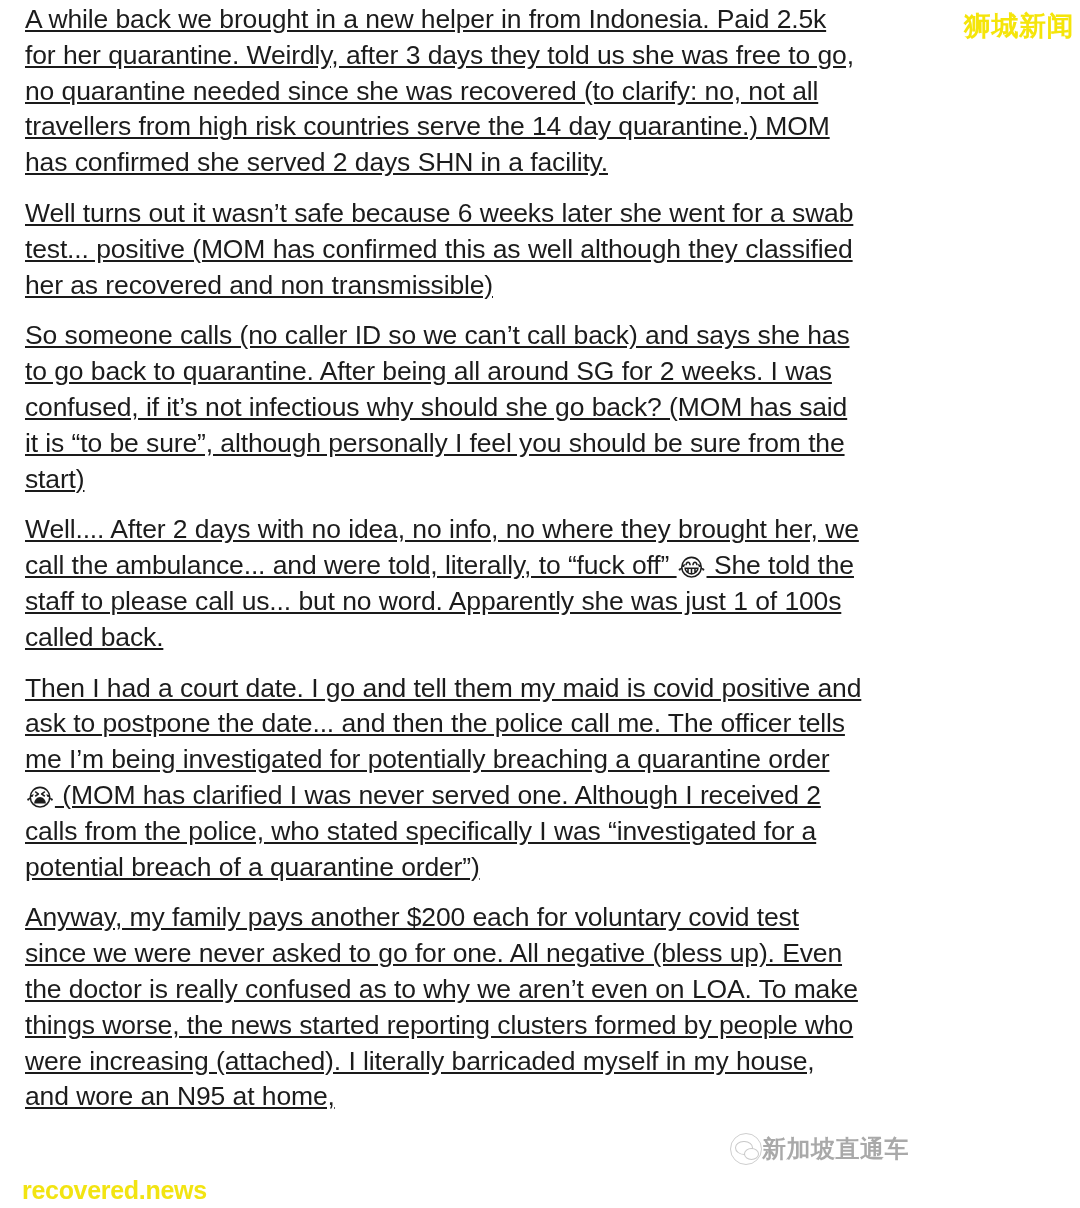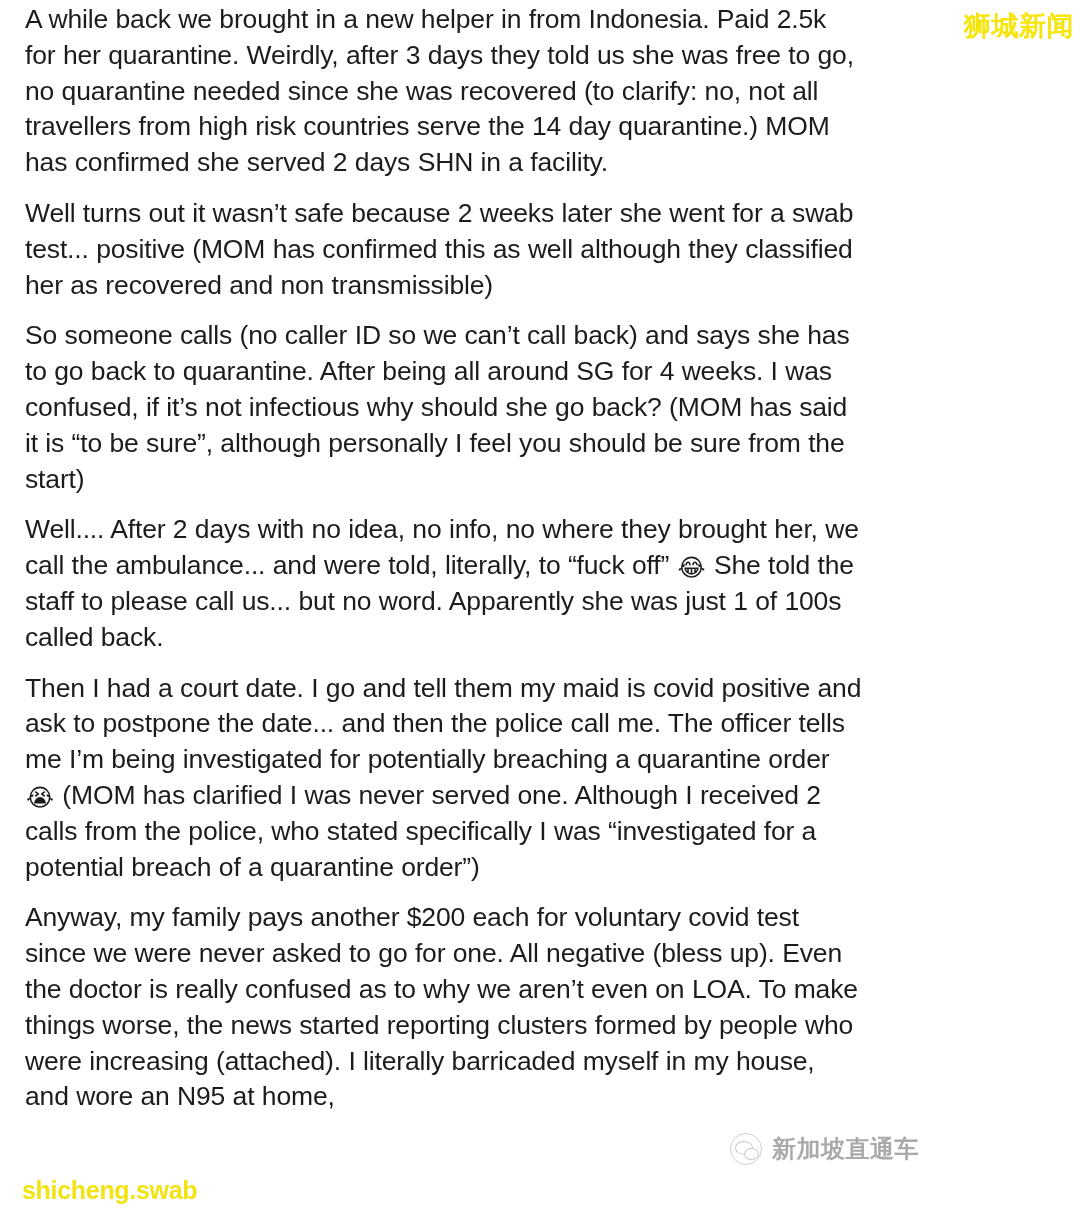--- a/index.html
+++ b/index.html
@@ -17,20 +17,21 @@
   }
 
   #post {
     position: absolute;
     left: 0;
     top: 0;
     width: 889px;
     height: 1208px;
     box-sizing: border-box;
     padding: 2px 25px 0 25px;
+    text-decoration: underline;
   }
 
   .para {
     font-size: 26.5px;
     line-height: 35.8px;
     letter-spacing: -0.15px;
     margin: 0 0 15px 0;
     color: #1c1c1c;
     word-spacing: 0.2px;
     -webkit-font-smoothing: antialiased;
@@ -91,21 +92,21 @@
       -1px 1px 0 #ffffff,
       1px 1px 0 #ffffff;
     opacity: 0.93;
   }
 
   #wm-bottom-right {
     left: 730px;
     top: 1133px;
     display: flex;
     align-items: center;
-    gap: 10px;
+    gap: 0;
     opacity: 0.48;
   }
   #wm-bottom-right .wm-logo {
     width: 30px;
     height: 30px;
     border-radius: 50%;
     background: #ffffff;
     border: 1.5px solid #9a9a9a;
     position: relative;
     flex: 0 0 auto;
@@ -137,27 +138,27 @@
     text-shadow:
       -1px 0 0 #ffffff, 1px 0 0 #ffffff,
       0 -1px 0 #ffffff, 0 1px 0 #ffffff;
   }
 </style>
 </head>
 <body>
 
 <div id="post">
   <p class="para">A while back we brought in a new helper in from Indonesia. Paid 2.5k for her quarantine. Weirdly, after 3 days they told us she was free to go, no quarantine needed since she was recovered (to clarify: no, not all travellers from high risk countries serve the 14 day quarantine.) MOM has confirmed she served 2 days SHN in a facility.</p>
-  <p class="para">Well turns out it wasn’t safe because 2 weeks later she went for a swab test... positive (MOM has confirmed this as well although they classified her as recovered and non transmissible)</p>
-  <p class="para">So someone calls (no caller ID so we can’t call back) and says she has to go back to quarantine. After being all around SG for 4 weeks. I was confused, if it’s not infectious why should she go back? (MOM has said it is “to be sure”, although personally I feel you should be sure from the start)</p>
+  <p class="para">Well turns out it wasn’t safe because 6 weeks later she went for a swab test... positive (MOM has confirmed this as well although they classified her as recovered and non transmissible)</p>
+  <p class="para">So someone calls (no caller ID so we can’t call back) and says she has to go back to quarantine. After being all around SG for 2 weeks. I was confused, if it’s not infectious why should she go back? (MOM has said it is “to be sure”, although personally I feel you should be sure from the start)</p>
   <p class="para">Well.... After 2 days with no idea, no info, no where they brought her, we call the ambulance... and were told, literally, to “fuck off” <span class="emoji">😂</span> She told the staff to please call us... but no word. Apparently she was just 1 of 100s called back.</p>
   <p class="para">Then I had a court date. I go and tell them my maid is covid positive and ask to postpone the date... and then the police call me. The officer tells me I’m being investigated for potentially breaching a quarantine order <span class="emoji">😭</span> (MOM has clarified I was never served one. Although I received 2 calls from the police, who stated specifically I was “investigated for a potential breach of a quarantine order”)</p>
   <p class="para">Anyway, my family pays another $200 each for voluntary covid test since we were never asked to go for one. All negative (bless up). Even the doctor is really confused as to why we aren’t even on LOA. To make things worse, the news started reporting clusters formed by people who were increasing (attached). I literally barricaded myself in my house, and wore an N95 at home,</p>
 </div>
 
 <div class="wm" id="wm-top-right">狮城新闻</div>
 
-<div class="wm" id="wm-bottom-left">shicheng.swab</div>
+<div class="wm" id="wm-bottom-left">recovered.news</div>
 
 <div class="wm" id="wm-bottom-right">
   <span class="wm-logo"></span>
   <span class="wm-text">新加坡直通车</span>
 </div>
 
 </body></html>

